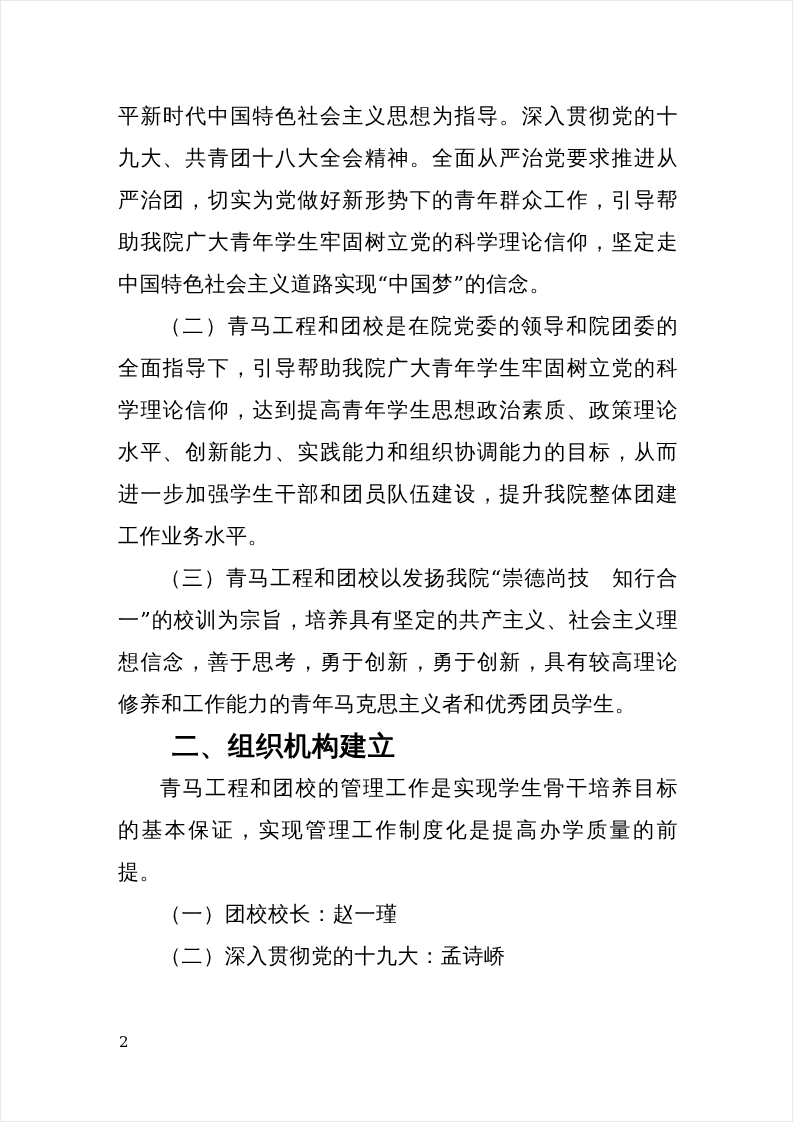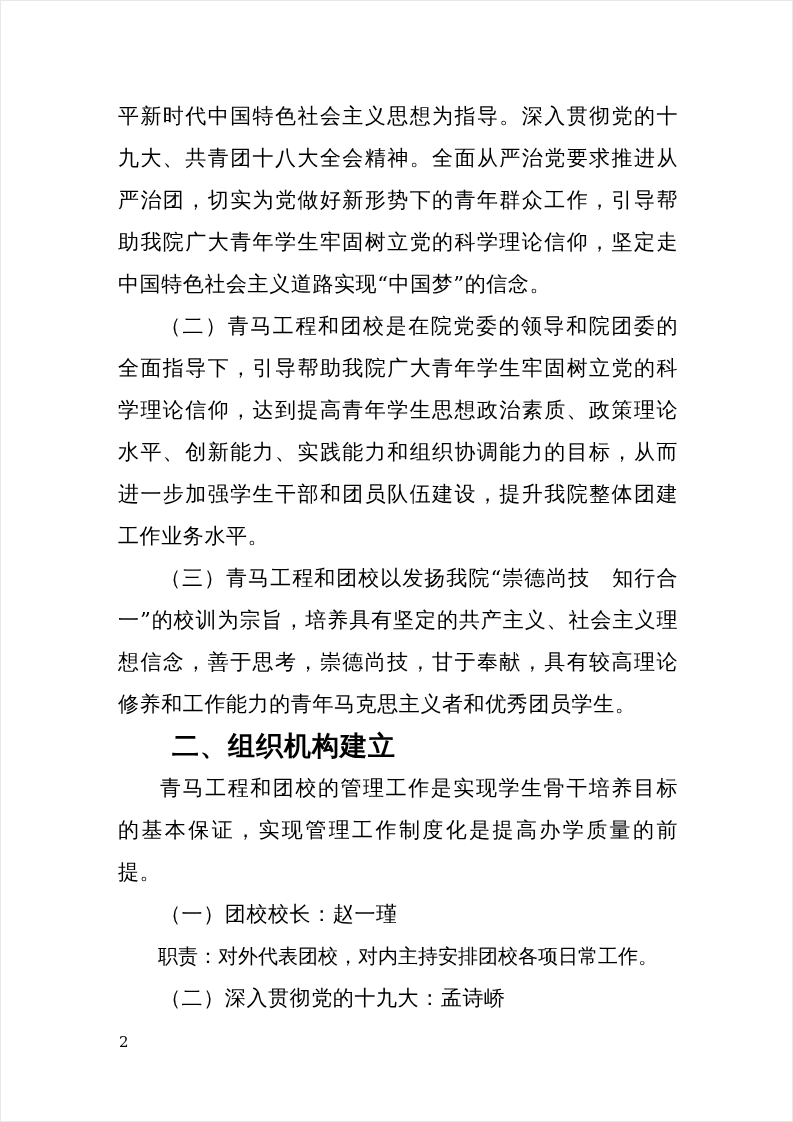--- a/index.html
+++ b/index.html
@@ -59,21 +59,20 @@
     font-family: "DejaVu Serif", "Liberation Serif", serif;
   }
 </style>
 </head>
 <body>
 
 <div class="page">
   <div class="content">
     <p class="para">平新时代中国特色社会主义思想为指导。深入贯彻党的十九大、共青团十八大全会精神。全面从严治党要求推进从严治团，切实为党做好新形势下的青年群众工作，引导帮助我院广大青年学生牢固树立党的科学理论信仰，坚定走中国特色社会主义道路实现“中国梦”的信念。</p>
     <p class="para indent">（二）青马工程和团校是在院党委的领导和院团委的全面指导下，引导帮助我院广大青年学生牢固树立党的科学理论信仰，达到提高青年学生思想政治素质、政策理论水平、创新能力、实践能力和组织协调能力的目标，从而进一步加强学生干部和团员队伍建设，提升我院整体团建工作业务水平。</p>
-    <p class="para indent">（三）青马工程和团校以发扬我院“崇德尚技　知行合一”的校训为宗旨，培养具有坚定的共产主义、社会主义理想信念，善于思考，崇德尚技，甘于奉献，具有较高理论修养和工作能力的青年马克思主义者和优秀团员学生。</p>
+    <p class="para indent">（三）青马工程和团校以发扬我院“崇德尚技　知行合一”的校训为宗旨，培养具有坚定的共产主义、社会主义理想信念，善于思考，勇于创新，勇于创新，具有较高理论修养和工作能力的青年马克思主义者和优秀团员学生。</p>
     <h2 class="heading">二、组织机构建立</h2>
     <p class="para indent">青马工程和团校的管理工作是实现学生骨干培养目标的基本保证，实现管理工作制度化是提高办学质量的前提。</p>
     <p class="para indent kai">（一）团校校长：赵一瑾</p>
-    <p class="para indent kai tight">职责：对外代表团校，对内主持安排团校各项日常工作。</p>
     <p class="para indent kai">（二）深入贯彻党的十九大：孟诗峤</p>
   </div>
   <div class="page-number">2</div>
 </div>
 
 </body></html>

